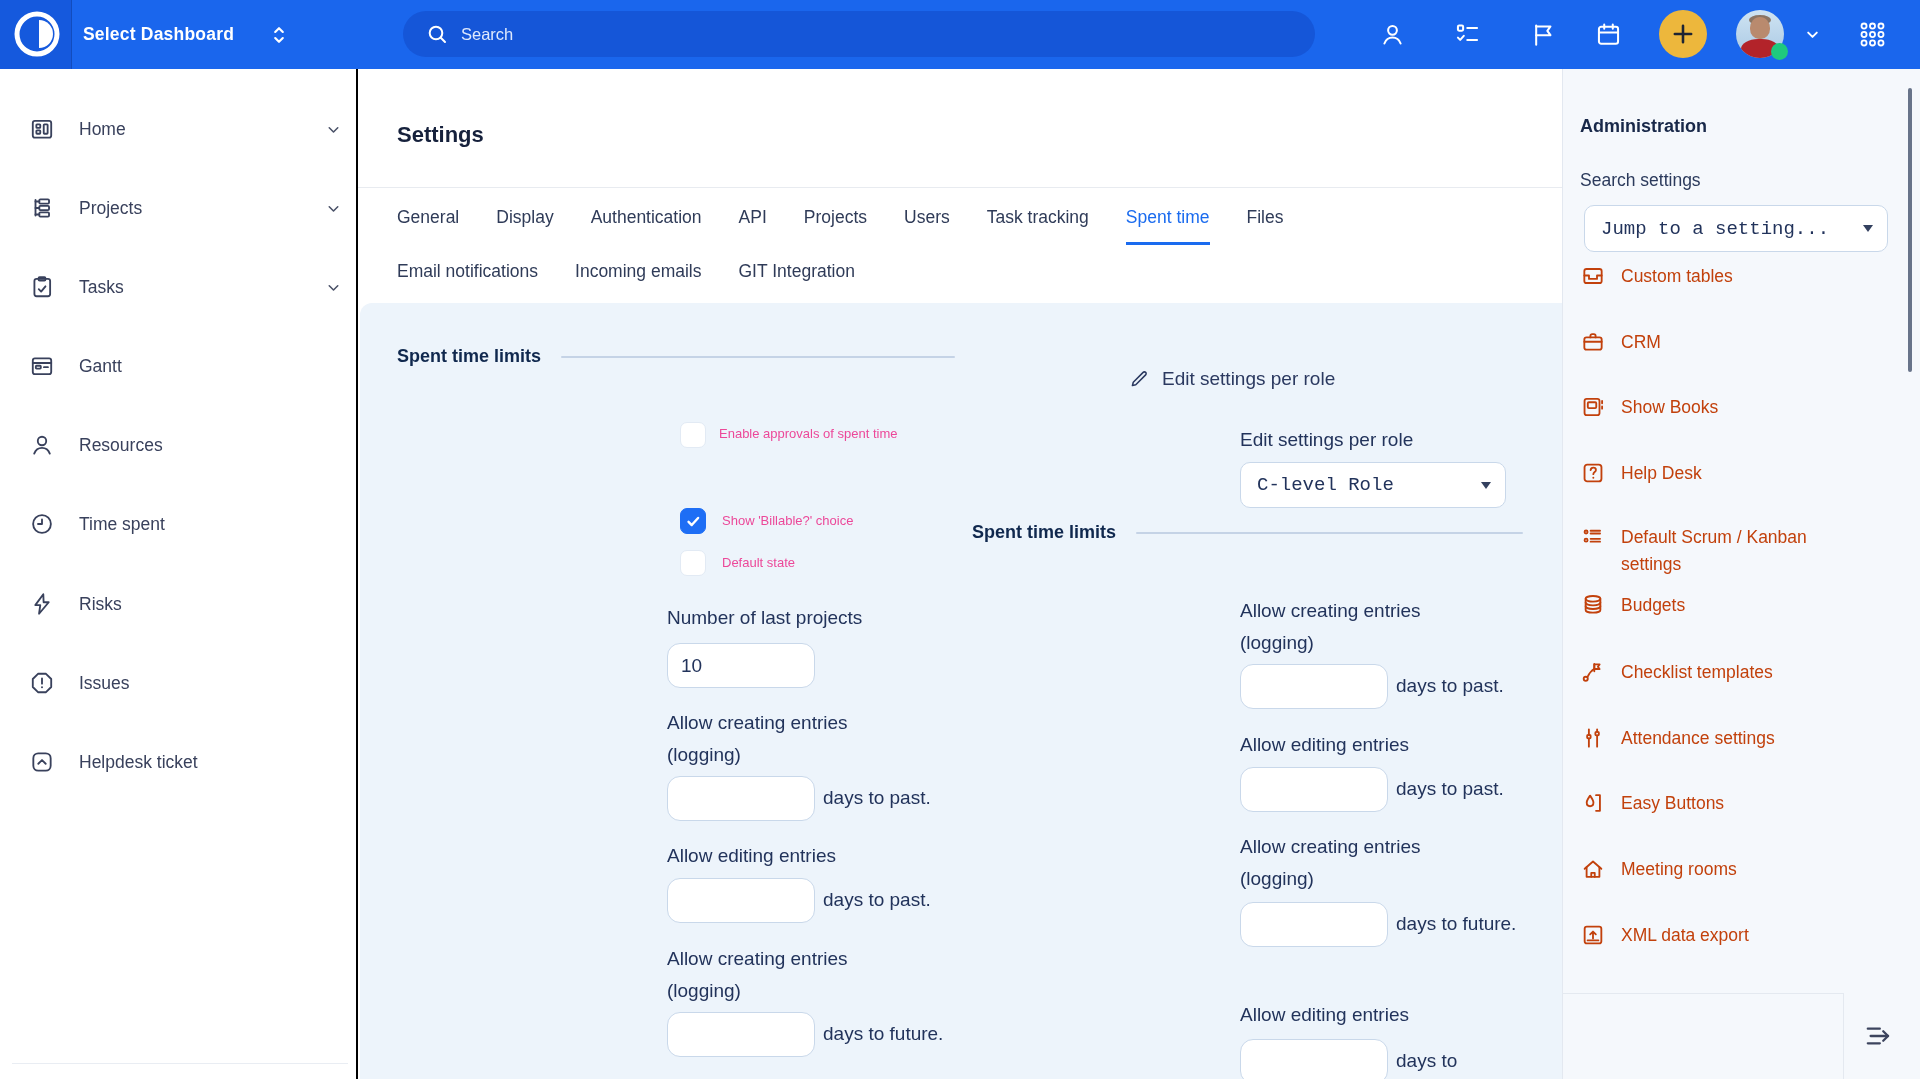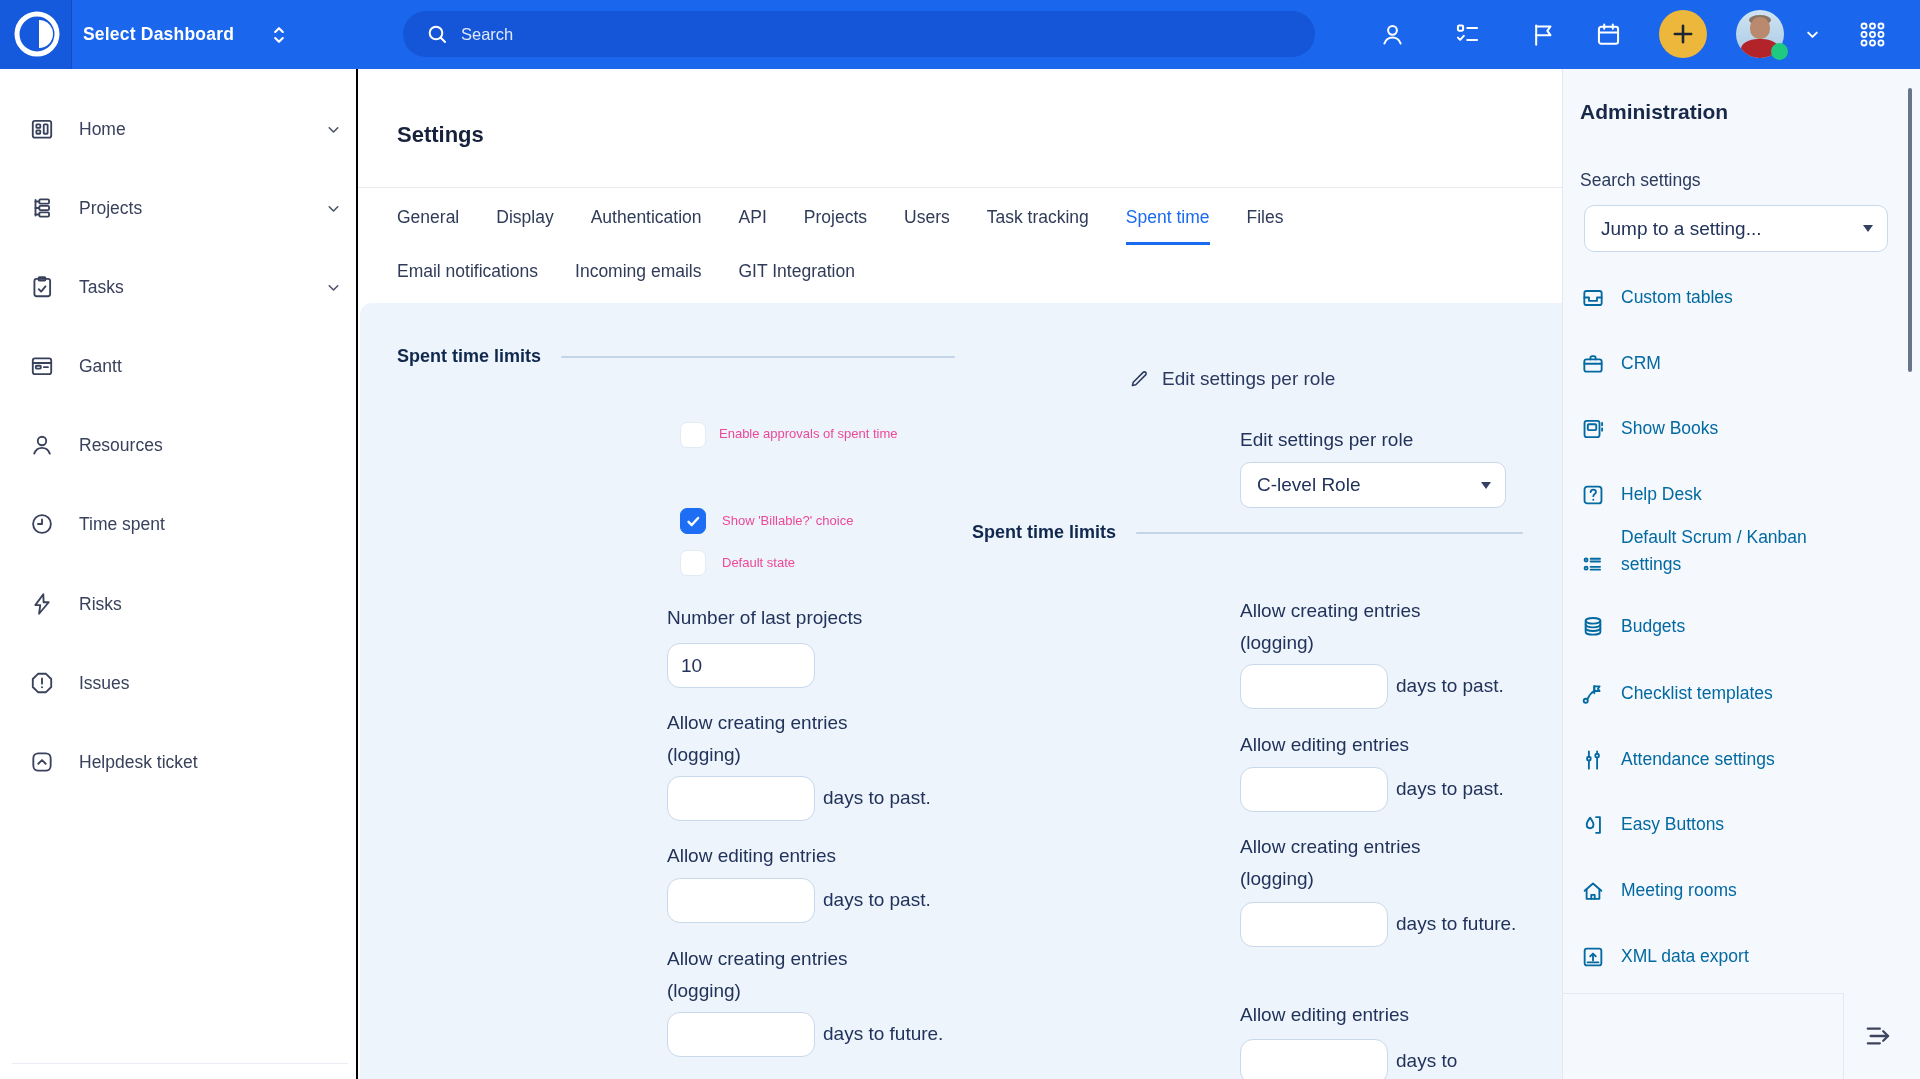--- a/index.html
+++ b/index.html
@@ -52,28 +52,28 @@
   .cb.checked { background:#1e6ef5; border-color:#1e6ef5; display:flex; align-items:center; justify-content:center; }
   .cb-label { position:absolute; font-size:13px; color:#ec4899; line-height:31.5px; }
   .cb-label.nowrap { white-space:nowrap; line-height:26px; }
   .f-label { position:absolute; font-size:19px; color:#22335b; line-height:31.5px; white-space:nowrap; }
   .f-label.wrap { white-space:normal; width:212px; }
   .frow { position:absolute; width:284px; line-height:45px; font-size:19px; color:#22335b; }
   .frow input { width:148px; height:45px; border:1px solid #c9d8ea; border-radius:13px; background:#fff; font-size:19px; color:#22335b; padding:0 13px; outline:none; vertical-align:middle; font-family:inherit; }
   .frow .suffix { margin-left:8px; }
   .edit-role-link { position:absolute; left:1128px; top:367px; display:flex; align-items:center; gap:11px; color:#2b3960; font-size:19px; cursor:pointer; }
   .sel { position:absolute; background:#fff; border:1px solid #c9d8ea; border-radius:10px; display:flex; align-items:center; cursor:pointer; }
-  .sel .txt { margin-left:16px; font-size:19px; color:#22335b; white-space:nowrap; overflow:hidden; }
+  .sel .txt { margin-left:16px; font-size:19px; color:#22335b; white-space:nowrap; overflow:hidden;font-family:Liberation Mono, monospace; }
   .sel .caret { position:absolute; right:14px; width:0; height:0; border-left:5.5px solid transparent; border-right:5.5px solid transparent; border-top:7px solid #33405f; }
 
   
   .admin { position:absolute; left:1562px; top:69px; width:358px; height:1010px; background:#f5f8fc; border-left:1px solid #e3e8f0; }
-  .admin-title { position:absolute; left:1580px; top:100px; font-size:21px; font-weight:700; color:#182849; }
+  .admin-title { position:absolute; left:1580px; top:116px; font-size:18px; font-weight:700; color:#182849; }
   .admin-search-lbl { position:absolute; left:1580px; top:170px; font-size:17.5px; color:#2b3a5c; }
-  .adm-item { position:absolute; left:1580px; width:330px; display:flex; align-items:flex-end; gap:15px; color:#0369a1; cursor:pointer; }
+  .adm-item { position:absolute; left:1580px; width:330px; display:flex; align-items:flex-start; gap:15px; color:#c2410c; cursor:pointer; }
   .adm-item .aic { width:26px; height:26px; flex:0 0 26px; }
   .adm-item .albl { font-size:17.5px; line-height:27px; }
   .adm-item .albl.wrap { width:215px; }
   .adm-foot-h { position:absolute; left:1562px; top:993px; width:281px; height:1px; background:#e4e9f0; }
   .adm-foot-v { position:absolute; left:1843px; top:993px; width:1px; height:86px; background:#e4e9f0; }
   .expand-btn { position:absolute; left:1860px; top:1019px; width:34px; height:34px; color:#3c445e; cursor:pointer; }
   .scroll-thumb { position:absolute; left:1908px; top:88px; width:4px; height:284px; border-radius:2px; background:#68748a; cursor:pointer; }
 </style>
 </head>
 <body>

